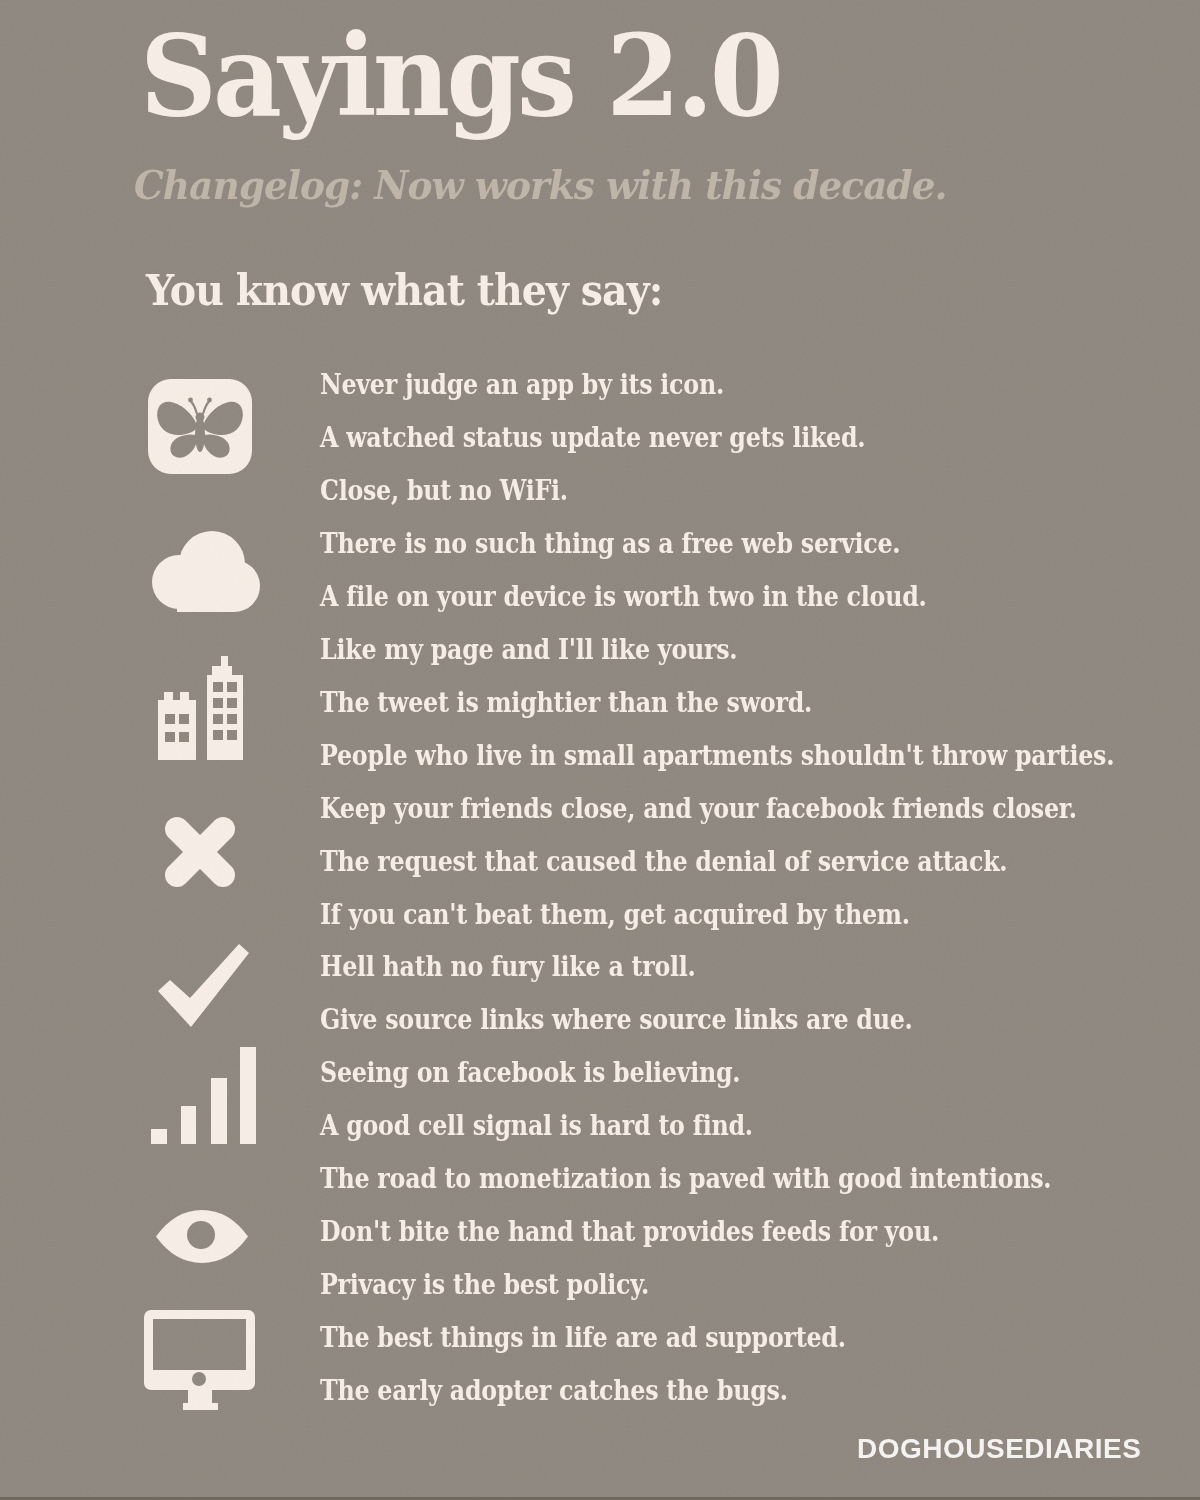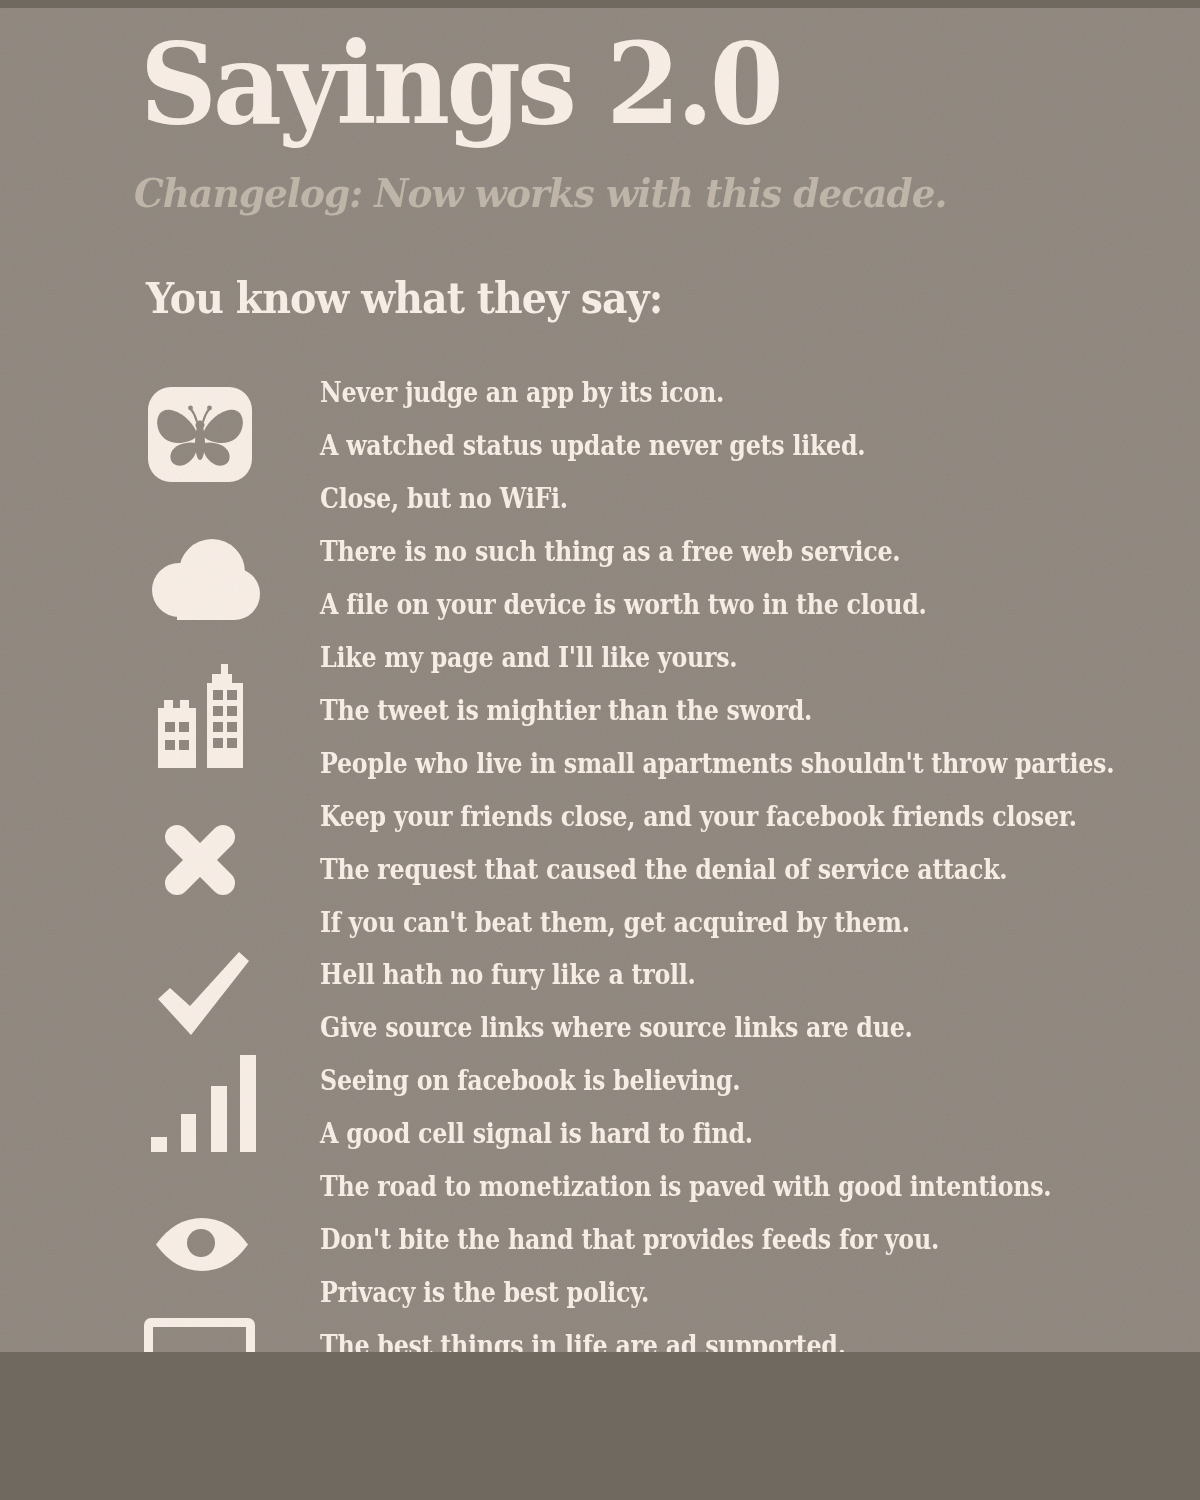--- a/index.html
+++ b/index.html
@@ -4,22 +4,22 @@
 <style>
   :root{
     --background:#8e867d;
     --cream:#f9efe7;
     --subtitle:#bfb4a7;
     --credit:#f8f6f4;
   }
   html,body{margin:0;padding:0;background:#6f6960;}
   .page{
     position:relative;
-    width:1200px;height:1344px;
-    margin:8px auto;
+    width:1200px;height:1497px;
+    margin:0 auto;
     background:var(--background);
     overflow:hidden;
     font-family:"DejaVu Serif","Liberation Serif",serif;
   }
   .noise{
     position:absolute;left:0;top:0;width:1200px;height:1500px;
     pointer-events:none;opacity:.10;
   }
   .title{
     position:absolute;left:140px;top:14px;
@@ -173,20 +173,21 @@
   <div class="saying" style="--i:11">Hell hath no fury like a troll.</div>
   <div class="saying" style="--i:12">Give source links where source links are due.</div>
   <div class="saying" style="--i:13">Seeing on facebook is believing.</div>
   <div class="saying" style="--i:14">A good cell signal is hard to find.</div>
   <div class="saying" style="--i:15">The road to monetization is paved with good intentions.</div>
   <div class="saying" style="--i:16">Don't bite the hand that provides feeds for you.</div>
   <div class="saying" style="--i:17">Privacy is the best policy.</div>
   <div class="saying" style="--i:18">The best things in life are ad supported.</div>
   <div class="saying" style="--i:19">The early adopter catches the bugs.</div>
 
+  <div class="credit">DOGHOUSEDIARIES</div>
 
   <svg class="noise" width="1200" height="1500">
     <filter id="grain">
       <feTurbulence type="fractalNoise" baseFrequency="0.8" numOctaves="3" stitchTiles="stitch"></feTurbulence>
       <feColorMatrix type="saturate" values="0"></feColorMatrix>
     </filter>
     <rect width="1200" height="1500" filter="url(#grain)"></rect>
   </svg>
 
 </div>

